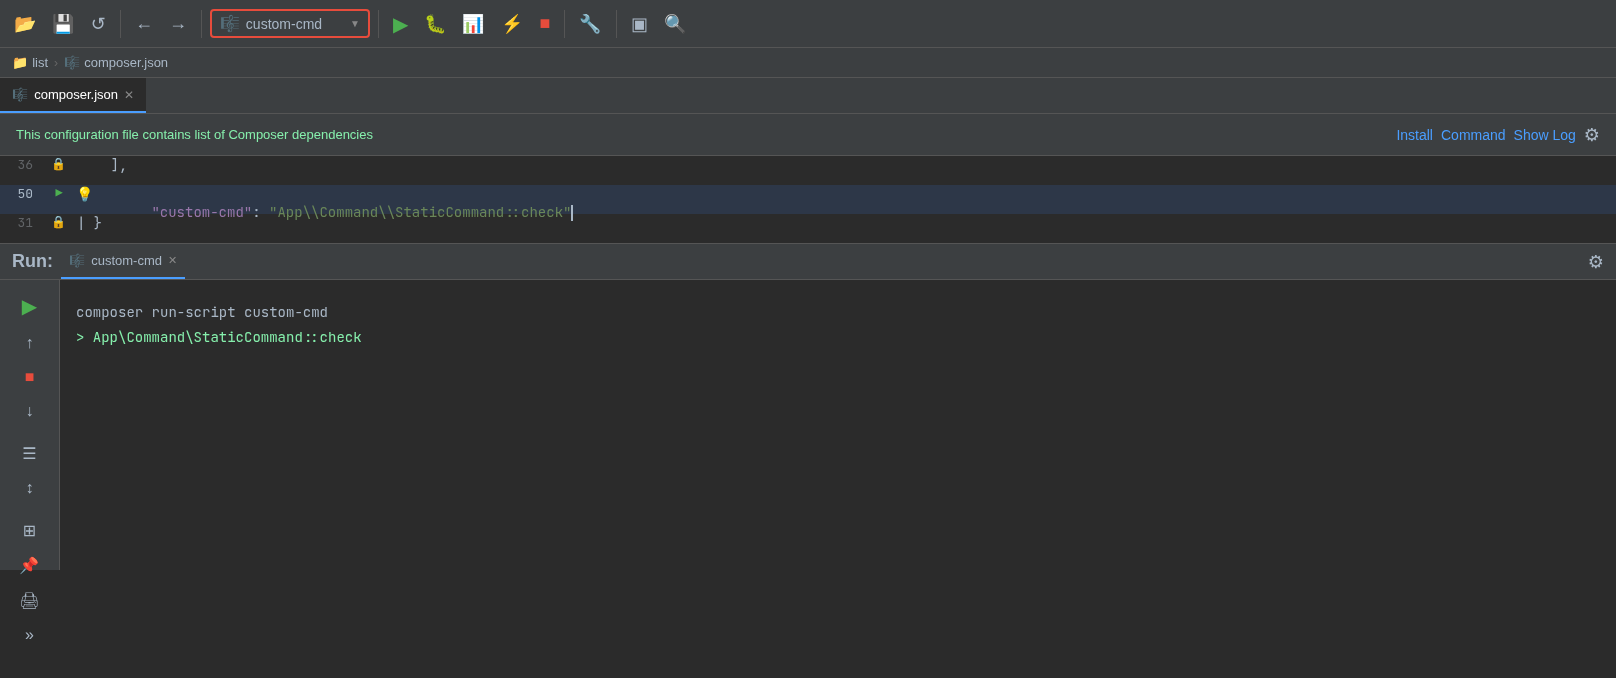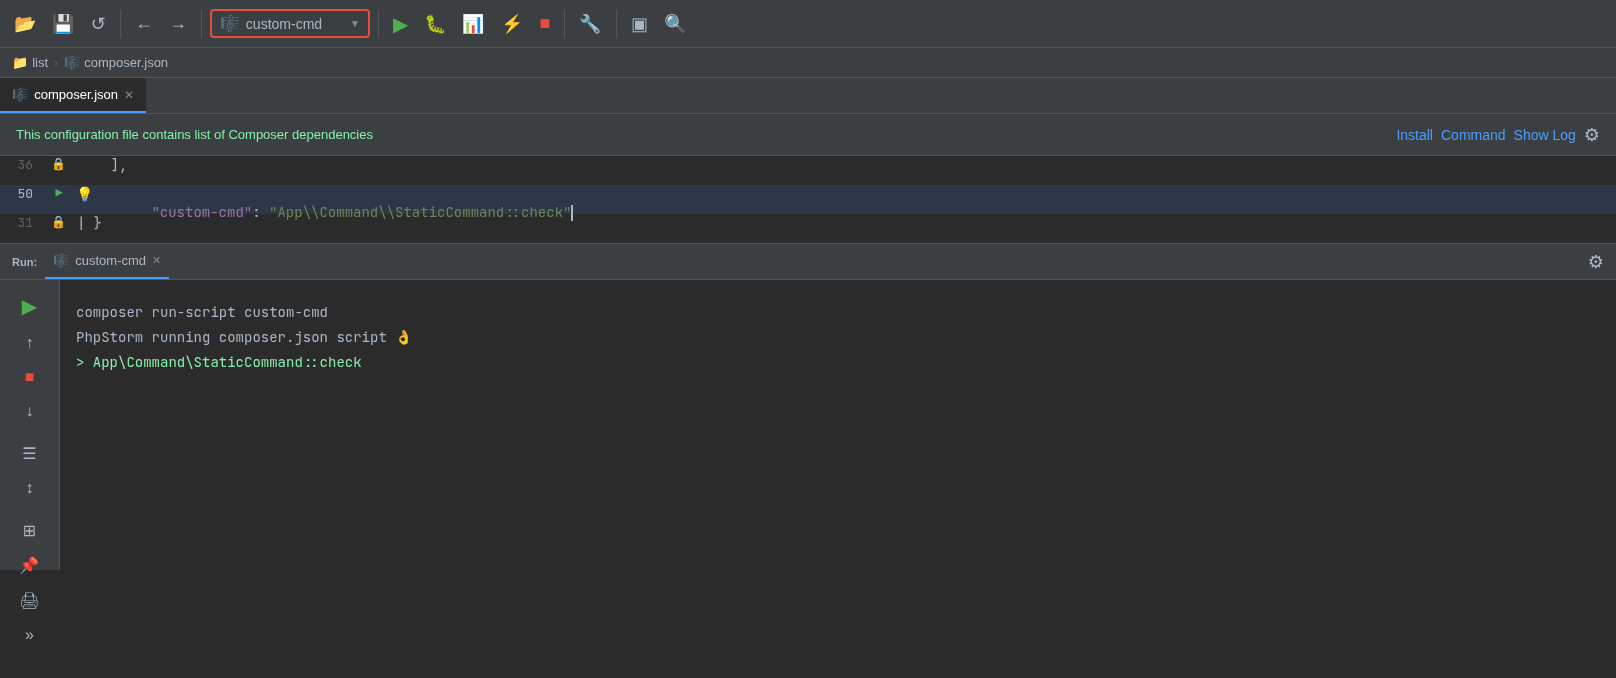--- a/index.html
+++ b/index.html
@@ -204,21 +204,21 @@
     .run-header {
       display: flex;
       align-items: center;
       background: #3c3f41;
       height: 36px;
       padding: 0 12px;
       border-bottom: 1px solid #555;
       gap: 8px;
     }
     .run-label {
-      font-size: 11px;
+      font-size: 18px;
       color: #a9b7c6;
       font-weight: bold;
     }
     .run-tab {
       display: flex;
       align-items: center;
       gap: 6px;
       font-size: 13px;
       color: #a9b7c6;
       cursor: pointer;
@@ -396,17 +396,16 @@
       <button class="run-sidebar-btn" style="margin-top:8px;" title="Filter">☰</button>
       <button class="run-sidebar-btn" title="Sort">↕</button>
       <button class="run-sidebar-btn" style="margin-top:8px;" title="Layers">⊞</button>
       <button class="run-sidebar-btn" title="Pin" style="color:#4a9eff;">📌</button>
       <button class="run-sidebar-btn" title="Print">🖨</button>
       <button class="run-sidebar-btn" title="More">»</button>
     </div>
 
     <div class="run-content">
       <span class="run-line cmd-line">composer run-script custom-cmd</span>
-      <span class="run-line info-line">PhpStorm running composer.json script 👌</span>
       <span class="run-line exec-line">&gt; App\Command\StaticCommand::check</span>
     </div>
   </div>
 </div>
 
 </body></html>

